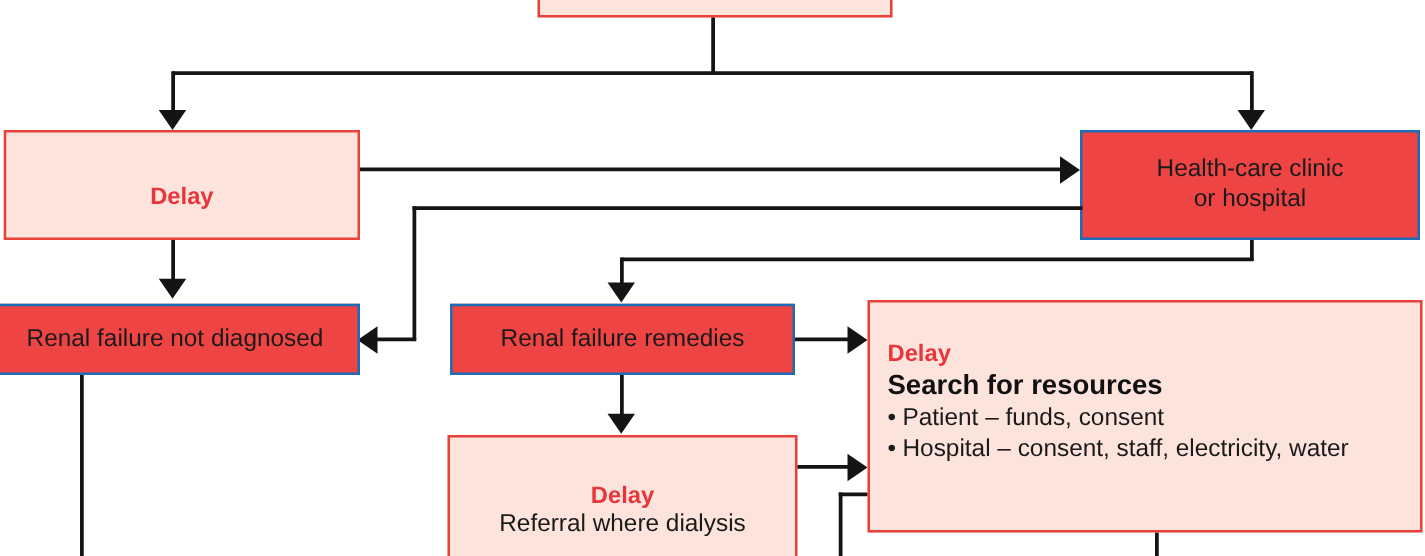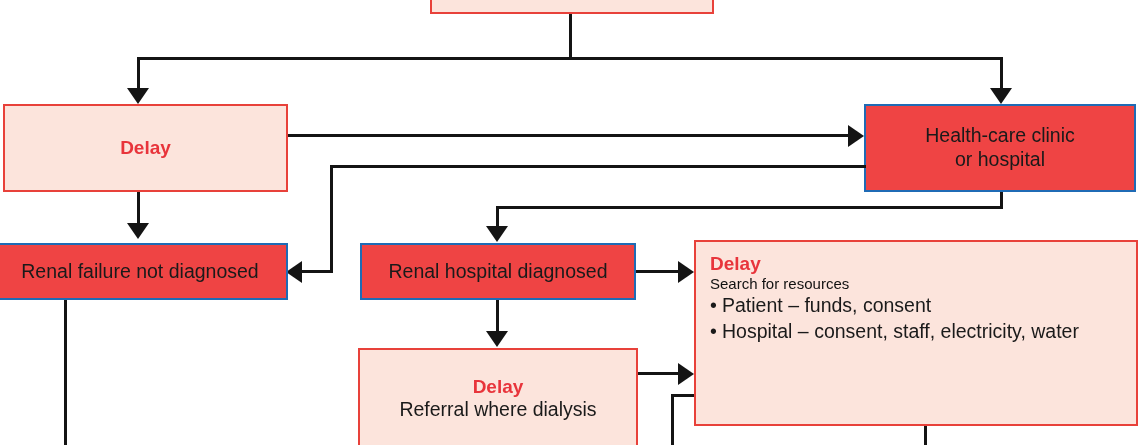--- a/index.html
+++ b/index.html
@@ -30,35 +30,36 @@
     border: 2.5px solid #e8413a;
   }
   .node.blue {
     background: #ef4444;
     border: 2.5px solid #1f6bb5;
   }
   .node .delay {
     color: #e8343b;
     font-weight: bold;
     font-size: 19px;
+    margin-top: 20px;
   }
   .node .body {
     color: #1a1a1a;
     font-size: 19.5px;
   }
   .node.left-align {
     align-items: flex-start;
     text-align: left;
     padding-left: 14px;
   }
   .node.left-align .delay { font-size: 19px; }
   .node .subhead {
     color: #111111;
-    font-weight: normal;
-    font-size: 15px;
+    font-weight: bold;
+    font-size: 22px;
   }
   .node ul {
     margin: 0;
     padding: 0;
     list-style: none;
   }
   .node ul li {
     color: #1a1a1a;
     font-size: 19.5px;
     line-height: 1.30;
@@ -139,21 +140,21 @@
   <div class="arrow down" style="left:486px; top:226px;"></div>
 
   <div class="ln v" style="left:137px; top:192px; height:33px;"></div>
   <div class="arrow down" style="left:127px; top:223px;"></div>
 
   <div class="node blue" style="left:-8px; top:243px; width:296px; height:57px;">
     <div class="body">Renal failure not diagnosed</div>
   </div>
 
   <div class="node blue" style="left:360px; top:243px; width:276px; height:57px;">
-    <div class="body">Renal hospital diagnosed</div>
+    <div class="body">Renal failure remedies</div>
   </div>
 
   <div class="ln v" style="left:64px; top:300px; height:145px;"></div>
 
   <div class="ln h" style="left:636px; top:270px; width:44px;"></div>
   <div class="arrow right" style="left:678px; top:261px;"></div>
 
   <div class="ln v" style="left:496px; top:300px; height:33px;"></div>
   <div class="arrow down" style="left:486px; top:331px;"></div>
 

